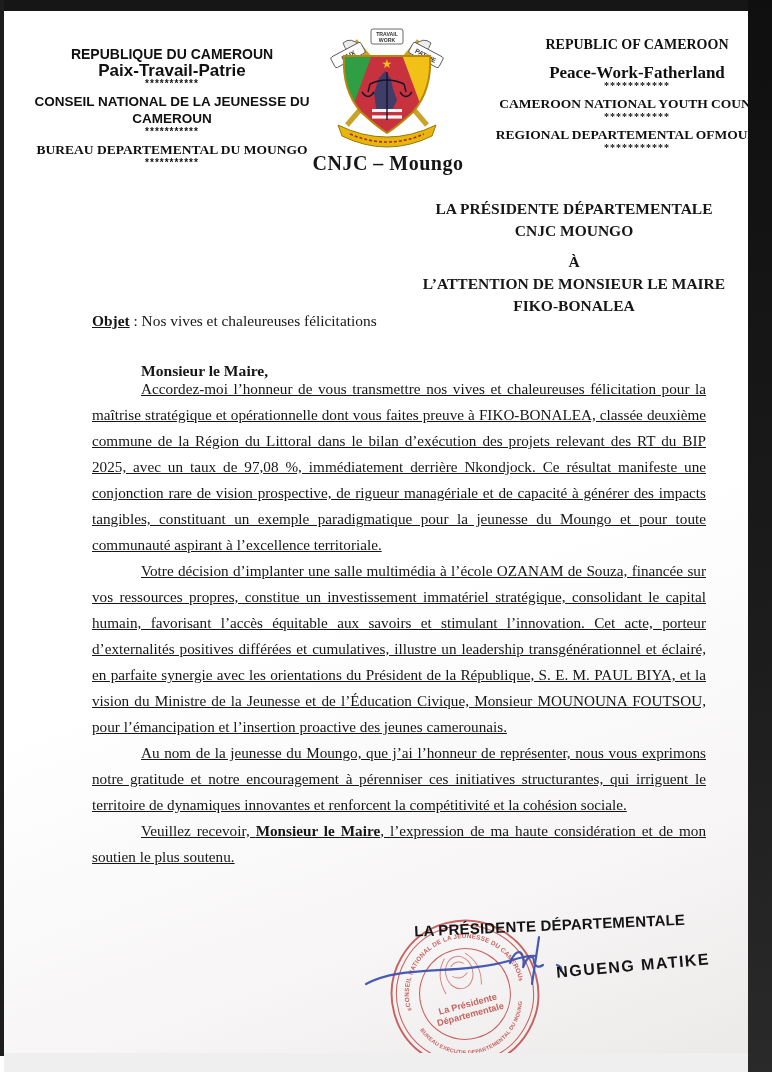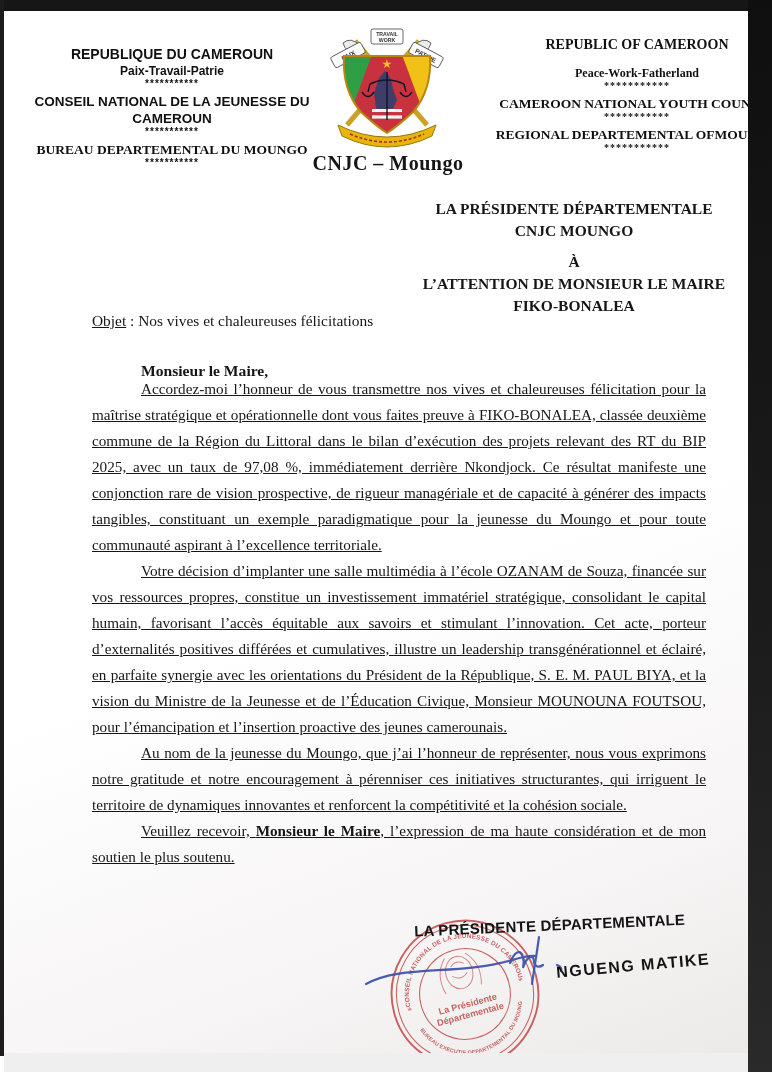--- a/index.html
+++ b/index.html
@@ -14,39 +14,39 @@
                 background:linear-gradient(to bottom,#0f0f0f,#1c1c1c 60%,#2a2a2a); }
   .photo { position:absolute; left:4px; top:11px; width:744px; height:1042px;
            background:linear-gradient(160deg,#ffffff 55%, #f7f5f5 82%, #eceae9 100%); }
   .below-strip { position:absolute; left:4px; top:1053px; width:744px; height:27px; background:#f0efef; }
 
   
   .hdr { position:absolute; text-align:center; font-family:"Liberation Sans", sans-serif; font-weight:bold; color:#101010; }
   .hdr-left  { left:28px; top:46px; width:288px; }
   .hdr-right { left:492px; top:36px; width:290px;font-family:Liberation Serif, serif; }
   .hdr .country { font-size:14px; line-height:17px; }
-  .hdr .motto   { font-size:12px; line-height:16px; }
+  .hdr .motto   { font-size:17px; line-height:16px; }
   .hdr-right .motto { margin-top:12px; }
   .hdr .sep { font-size:10px; line-height:9px; letter-spacing:1px; }
   .hdr .council { font-size:13.5px; line-height:17px; margin-top:5px; }
   .hdr .bureau  { font-size:13.5px; line-height:17px; margin-top:5px; }
   .hdr-left .bureau { font-family:"Liberation Serif", serif; }
 
   .emblem-svg { position:absolute; left:326px; top:28px; width:122px; height:126px; }
   .emblem-caption { position:absolute; left:304px; top:152px; width:168px; text-align:center;
                     font-weight:bold; font-size:20px; letter-spacing:.5px; }
 
   
   .addressee { position:absolute; left:378px; top:198px; width:392px; text-align:center;
                font-weight:bold; font-size:15.5px; line-height:22px; }
   .addressee .gap { margin-top:9px; }
 
   
   .subject { position:absolute; left:92px; top:312px; width:620px; font-size:15.4px; }
-  .subject .lbl { font-weight:normal; text-decoration:underline; }
+  .subject .lbl { font-weight:bold; text-decoration:underline; }
   .salutation { position:absolute; left:141px; top:362px; font-weight:bold; font-size:15.6px; }
   .body-text { position:absolute; left:92px; top:376px; width:614px; font-size:15.2px;
                line-height:26px; text-align:justify; }
   .body-text p { margin:0; text-indent:49px;text-decoration:underline; }
   .closing-bold { font-weight:bold; }
 
   
   .stamp-wrap { position:absolute; left:383px; top:912px; width:164px; height:141px; overflow:hidden; }
   .sig-scribble { position:absolute; left:360px; top:930px; width:244px; height:68px; }
   .sig-title { position:absolute; left:414px; top:916px; width:300px; font-family:"Liberation Sans", sans-serif;

